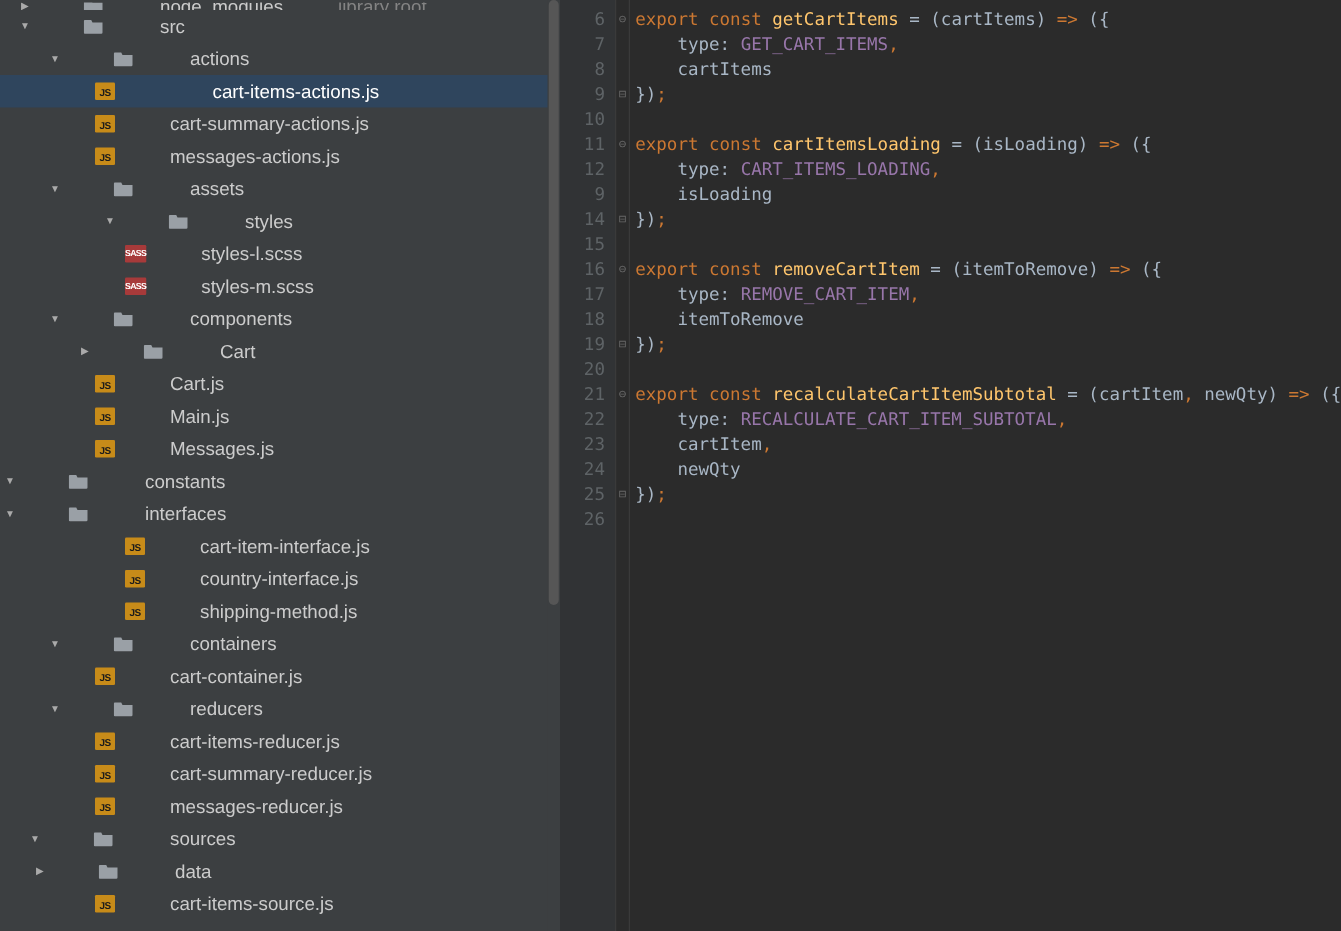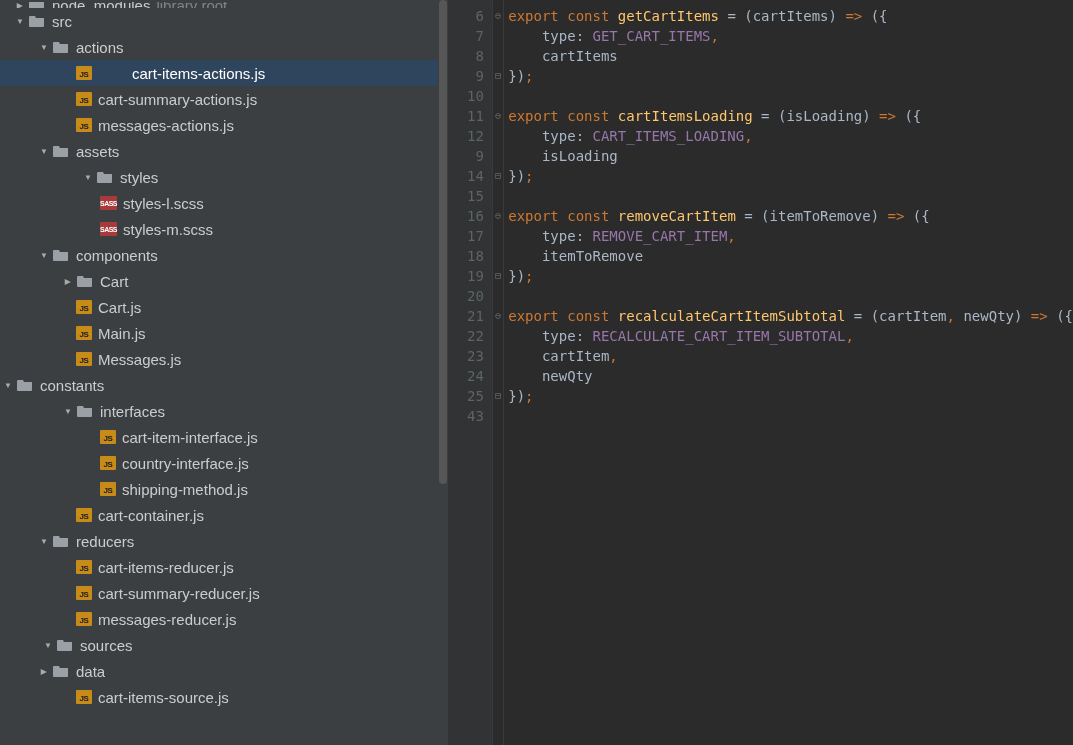--- a/index.html
+++ b/index.html
@@ -2,21 +2,21 @@
 <html><head>
 <meta charset="utf-8">
 <style>
   * { margin:0; padding:0; box-sizing:border-box; }
   body { font-family:"Segoe UI",Arial,sans-serif; background:#3c3f41; color:#bbb; height:745px; width:1073px; overflow:hidden; position:relative; }
   .wrap { display:flex; height:100%; }
   .sidebar { width:448px; background:#3c3f41; overflow:hidden; position:relative; }
   .scrollbar { position:absolute; right:0; top:0; width:10px; height:100%; background:#3c3f41; }
   .scroll-thumb { width:8px; margin-left:1px; height:65%; background:#565656; border-radius:4px; position:absolute; top:0; }
   .tree { padding-top:2px; font-size:15px; }
-  .row { display:flex; align-items:center; height:26px; cursor:default; white-space:nowrap; }
+  .row { display:flex; align-items:center; height:26px; cursor:default; white-space:nowrap;gap:38px; }
   .row.selected { background:#2f455d; color:#fff; }
   .arrow { width:16px; height:16px; display:inline-flex; align-items:center; justify-content:center; font-size:10px; color:#aaa; }
   .arrow.closed::before { content:"▶"; transform:scale(.8); }
   .arrow.open::before { content:"▼"; transform:scale(.8); }
   .ficon { width:18px; height:16px; display:inline-flex; align-items:center; justify-content:center; margin-right:6px; font-size:11px; }
   .folder { color:#b0b3b5; }
   .folder svg { width:16px; height:14px; }
   .jsfile { background:#c78b19; color:#1b1b1b; font-size:8px; font-weight:bold; width:16px; height:14px; display:flex; align-items:flex-end; justify-content:center; padding-bottom:1px; border-radius:1px; letter-spacing:-0.5px; }
   .scssfile { background:#a73a3a; color:#fff; font-size:7px; font-weight:bold; width:17px; height:14px; display:flex; align-items:center; justify-content:center; border-radius:1px; letter-spacing:-0.5px; }
   .label { color:#ccc; }
@@ -144,21 +144,21 @@
 
       <div class="row" style="">
         <span class="arrow open"></span>
         <span class="ficon folder">
             <svg viewBox="0 0 16 14">
               <path fill="#9aa0a6" d="M1 2h5l1 2h8v8a1 1 0 0 1-1 1H1a1 1 0 0 1-1-1V3a1 1 0 0 1 1-1z"></path>
             </svg>
           </span>
         <span class="label">constants</span>
       </div>
-      <div class="row" style="padding-left:60px">
+      <div class="row" style="">
         <span class="arrow open"></span>
         <span class="ficon folder">
             <svg viewBox="0 0 16 14">
               <path fill="#9aa0a6" d="M1 2h5l1 2h8v8a1 1 0 0 1-1 1H1a1 1 0 0 1-1-1V3a1 1 0 0 1 1-1z"></path>
             </svg>
           </span>
         <span class="label">interfaces</span>
       </div>
       <div class="row" style="padding-left:100px">
         <span class="ficon jsfile">JS</span>
@@ -166,20 +166,29 @@
       </div>
       <div class="row" style="padding-left:100px">
         <span class="ficon jsfile">JS</span>
         <span class="label">country-interface.js</span>
       </div>
       <div class="row" style="padding-left:100px">
         <span class="ficon jsfile">JS</span>
         <span class="label">shipping-method.js</span>
       </div>
 
+      <div class="row" style="padding-left:36px">
+        <span class="arrow open"></span>
+        <span class="ficon folder">
+            <svg viewBox="0 0 16 14">
+              <path fill="#9aa0a6" d="M1 2h5l1 2h8v8a1 1 0 0 1-1 1H1a1 1 0 0 1-1-1V3a1 1 0 0 1 1-1z"></path>
+            </svg>
+          </span>
+        <span class="label">containers</span>
+      </div>
       <div class="row" style="padding-left:76px">
         <span class="ficon jsfile">JS</span>
         <span class="label">cart-container.js</span>
       </div>
 
       <div class="row" style="padding-left:36px">
         <span class="arrow open"></span>
         <span class="ficon folder">
             <svg viewBox="0 0 16 14">
               <path fill="#9aa0a6" d="M1 2h5l1 2h8v8a1 1 0 0 1-1 1H1a1 1 0 0 1-1-1V3a1 1 0 0 1 1-1z"></path>
@@ -193,30 +202,30 @@
       </div>
       <div class="row" style="padding-left:76px">
         <span class="ficon jsfile">JS</span>
         <span class="label">cart-summary-reducer.js</span>
       </div>
       <div class="row" style="padding-left:76px">
         <span class="ficon jsfile">JS</span>
         <span class="label">messages-reducer.js</span>
       </div>
 
-      <div class="row" style="padding-left:40px">
+      <div class="row" style="padding-left:20px">
         <span class="arrow open"></span>
         <span class="ficon folder">
             <svg viewBox="0 0 16 14">
               <path fill="#9aa0a6" d="M1 2h5l1 2h8v8a1 1 0 0 1-1 1H1a1 1 0 0 1-1-1V3a1 1 0 0 1 1-1z"></path>
             </svg>
           </span>
         <span class="label">sources</span>
       </div>
-      <div class="row" style="padding-left:36px">
+      <div class="row" style="padding-left:24px">
         <span class="arrow closed"></span>
         <span class="ficon folder">
             <svg viewBox="0 0 16 14">
               <path fill="#9aa0a6" d="M1 2h5l1 2h8v8a1 1 0 0 1-1 1H1a1 1 0 0 1-1-1V3a1 1 0 0 1 1-1z"></path>
             </svg>
           </span>
         <span class="label">data</span>
       </div>
       <div class="row" style="padding-left:76px">
         <span class="ficon jsfile">JS</span>
@@ -244,21 +253,21 @@
         <div class="gutter-line">16</div>
         <div class="gutter-line">17</div>
         <div class="gutter-line">18</div>
         <div class="gutter-line">19</div>
         <div class="gutter-line">20</div>
         <div class="gutter-line">21</div>
         <div class="gutter-line">22</div>
         <div class="gutter-line">23</div>
         <div class="gutter-line">24</div>
         <div class="gutter-line">25</div>
-        <div class="gutter-line">43</div>
+        <div class="gutter-line">26</div>
       </div>
     <div class="fold-col">
         <div class="fold-mark">⊖</div>
         <div class="fold-mark"></div>
         <div class="fold-mark"></div>
         <div class="fold-mark">⊟</div>
         <div class="fold-mark"></div>
         <div class="fold-mark">⊖</div>
         <div class="fold-mark"></div>
         <div class="fold-mark"></div>

